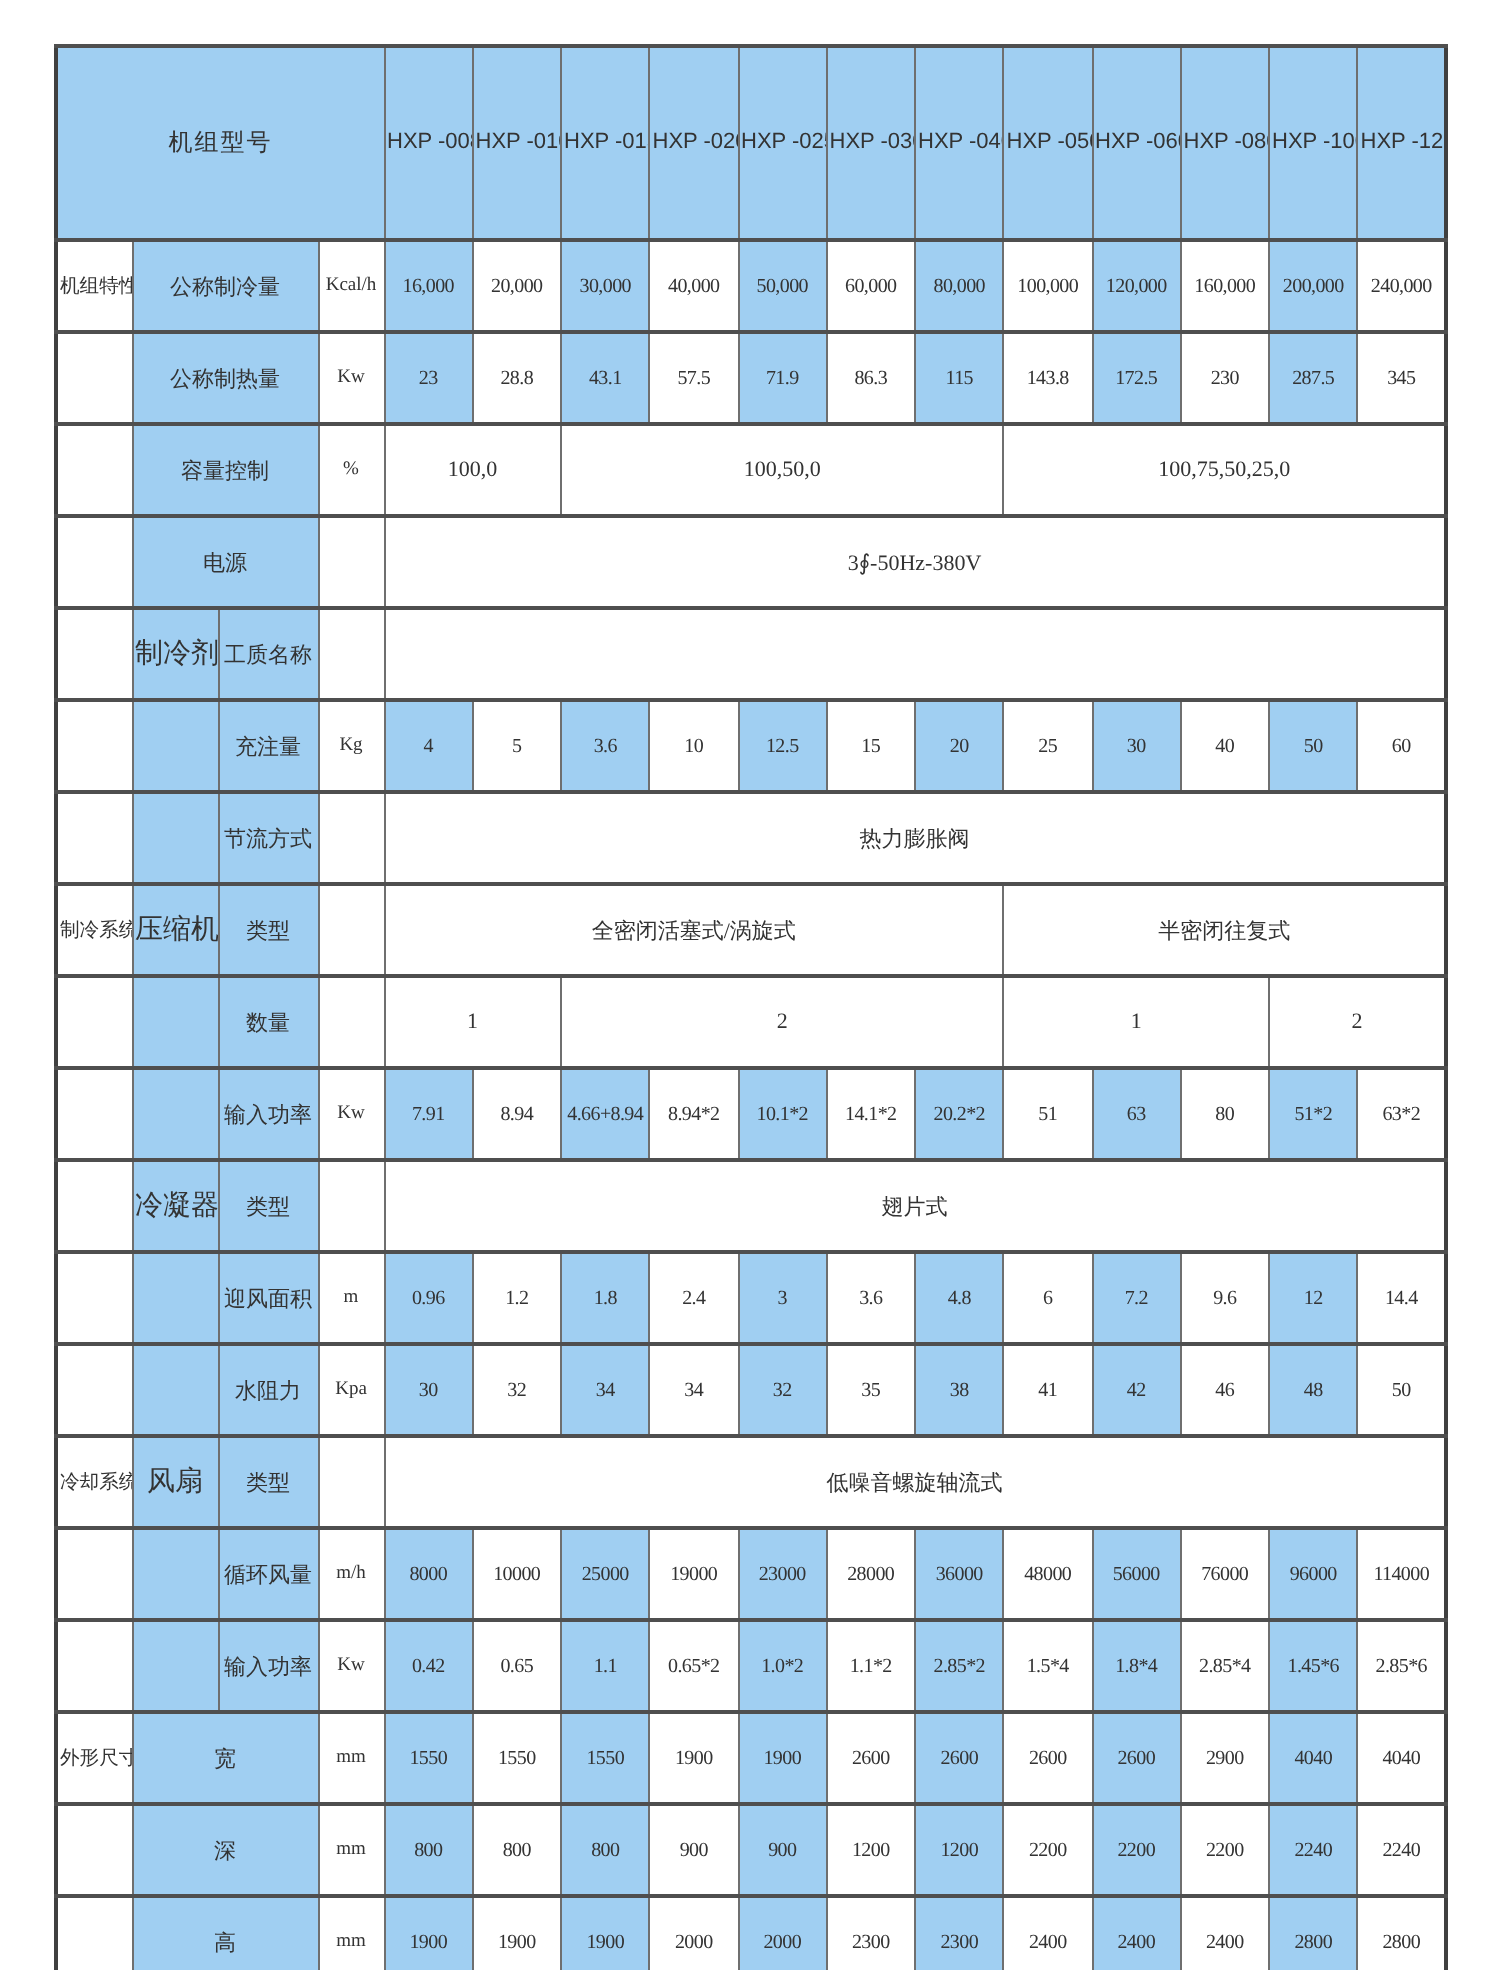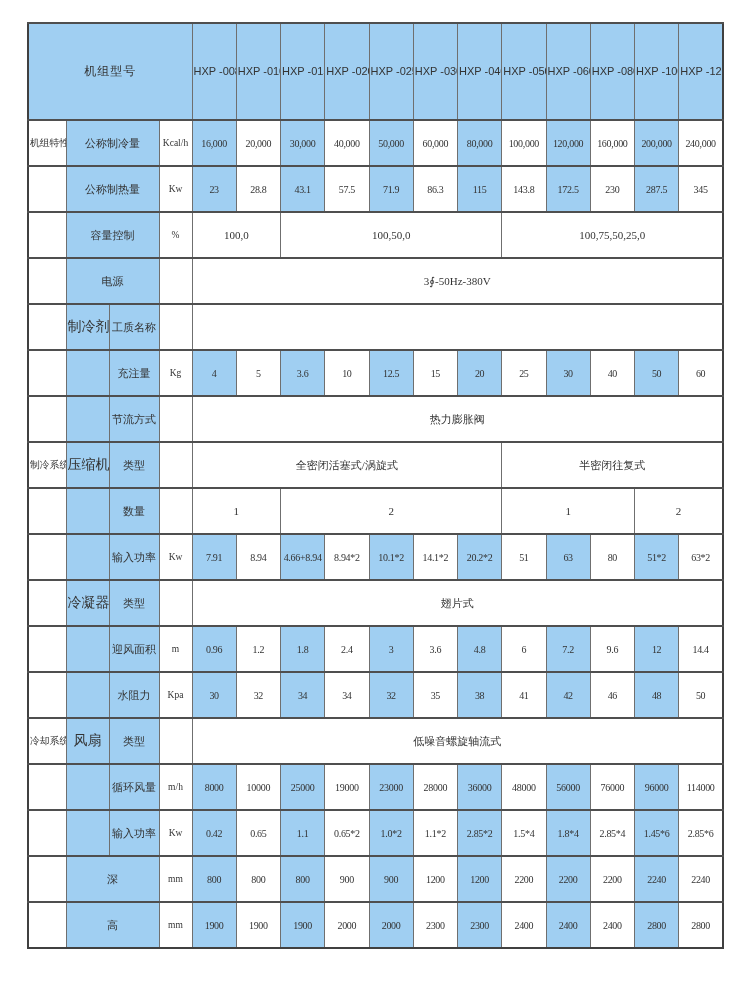--- a/index.html
+++ b/index.html
@@ -293,20 +293,37 @@
           <td class="b v">1.0*2</td>
           <td class="w v">1.1*2</td>
           <td class="b v">2.85*2</td>
           <td class="w v">1.5*4</td>
           <td class="b v">1.8*4</td>
           <td class="w v">2.85*4</td>
           <td class="b v">1.45*6</td>
           <td class="w v">2.85*6</td>
         </tr>
         <tr>
+          <th class="w cat">外形尺寸</th>
+          <th colspan="2" class="b lbl">宽</th>
+          <td class="w unit rthick">mm</td>
+          <td class="b v">1550</td>
+          <td class="w v">1550</td>
+          <td class="b v">1550</td>
+          <td class="w v">1900</td>
+          <td class="b v">1900</td>
+          <td class="w v">2600</td>
+          <td class="b v">2600</td>
+          <td class="w v">2600</td>
+          <td class="b v">2600</td>
+          <td class="w v">2900</td>
+          <td class="b v">4040</td>
+          <td class="w v">4040</td>
+        </tr>
+        <tr>
           <th class="w cat"></th>
           <th colspan="2" class="b lbl">深</th>
           <td class="w unit rthick">mm</td>
           <td class="b v">800</td>
           <td class="w v">800</td>
           <td class="b v">800</td>
           <td class="w v">900</td>
           <td class="b v">900</td>
           <td class="w v">1200</td>
           <td class="b v">1200</td>

